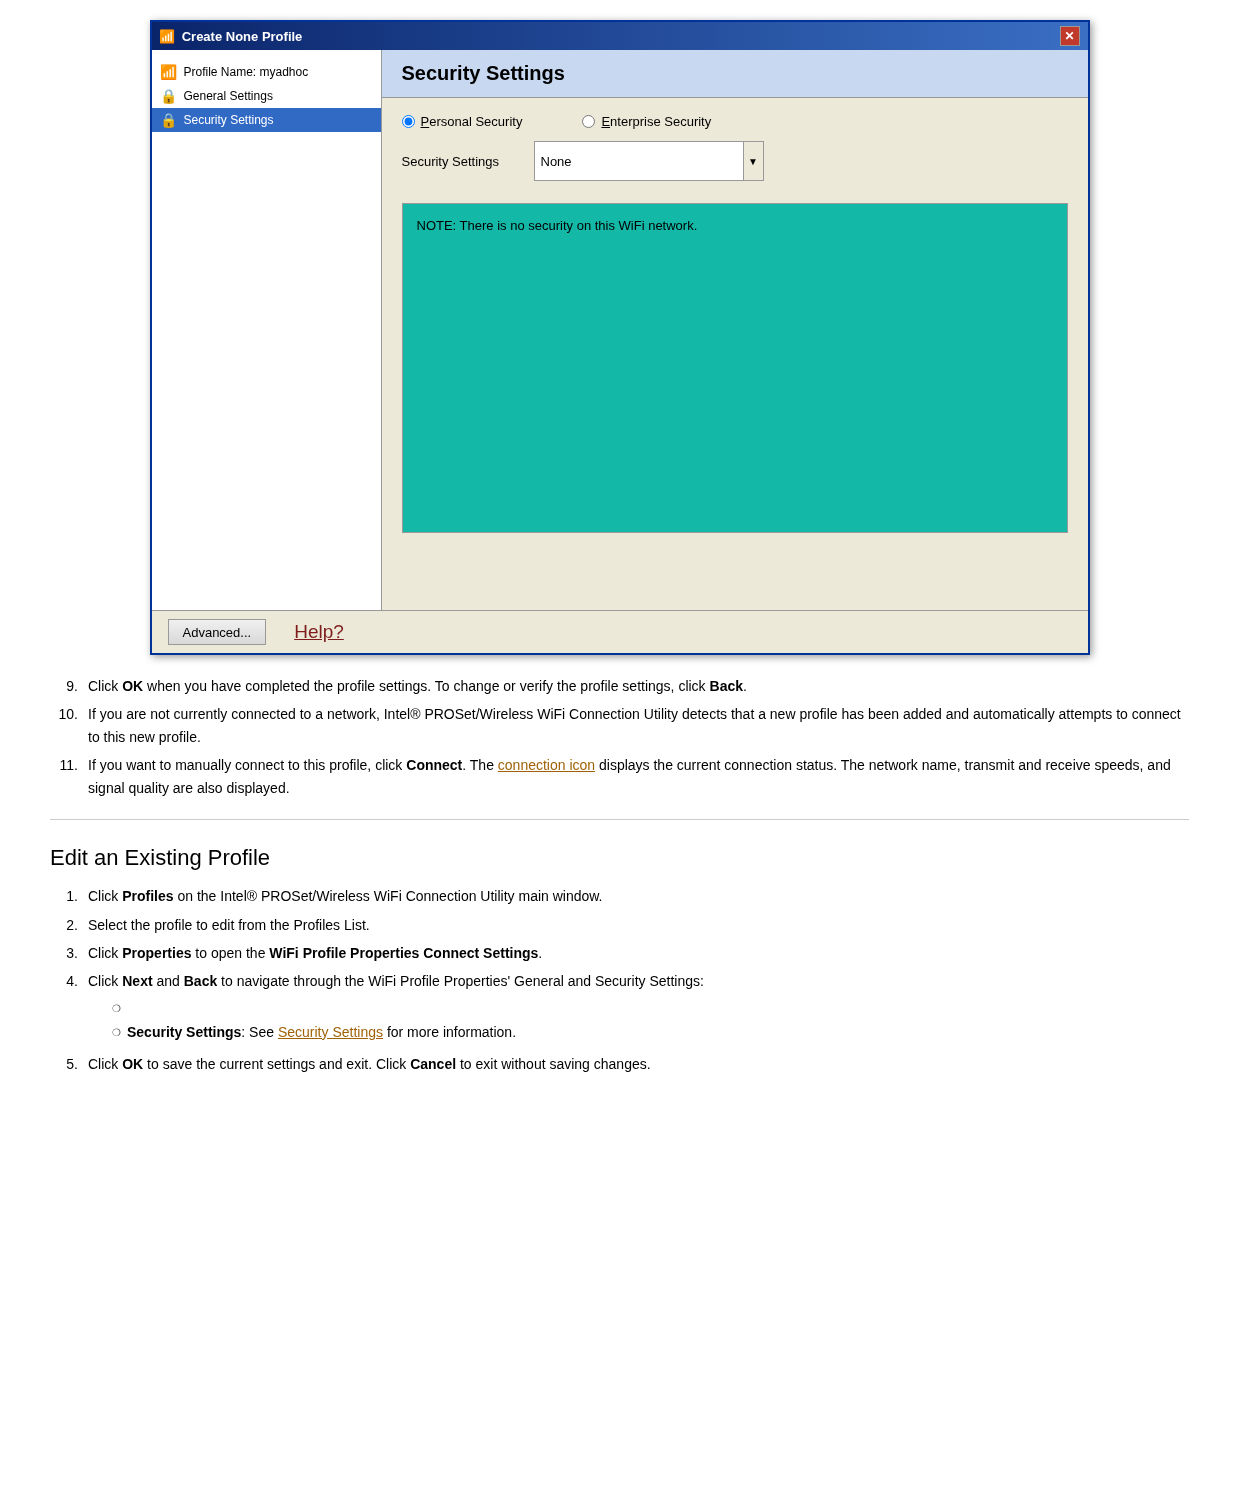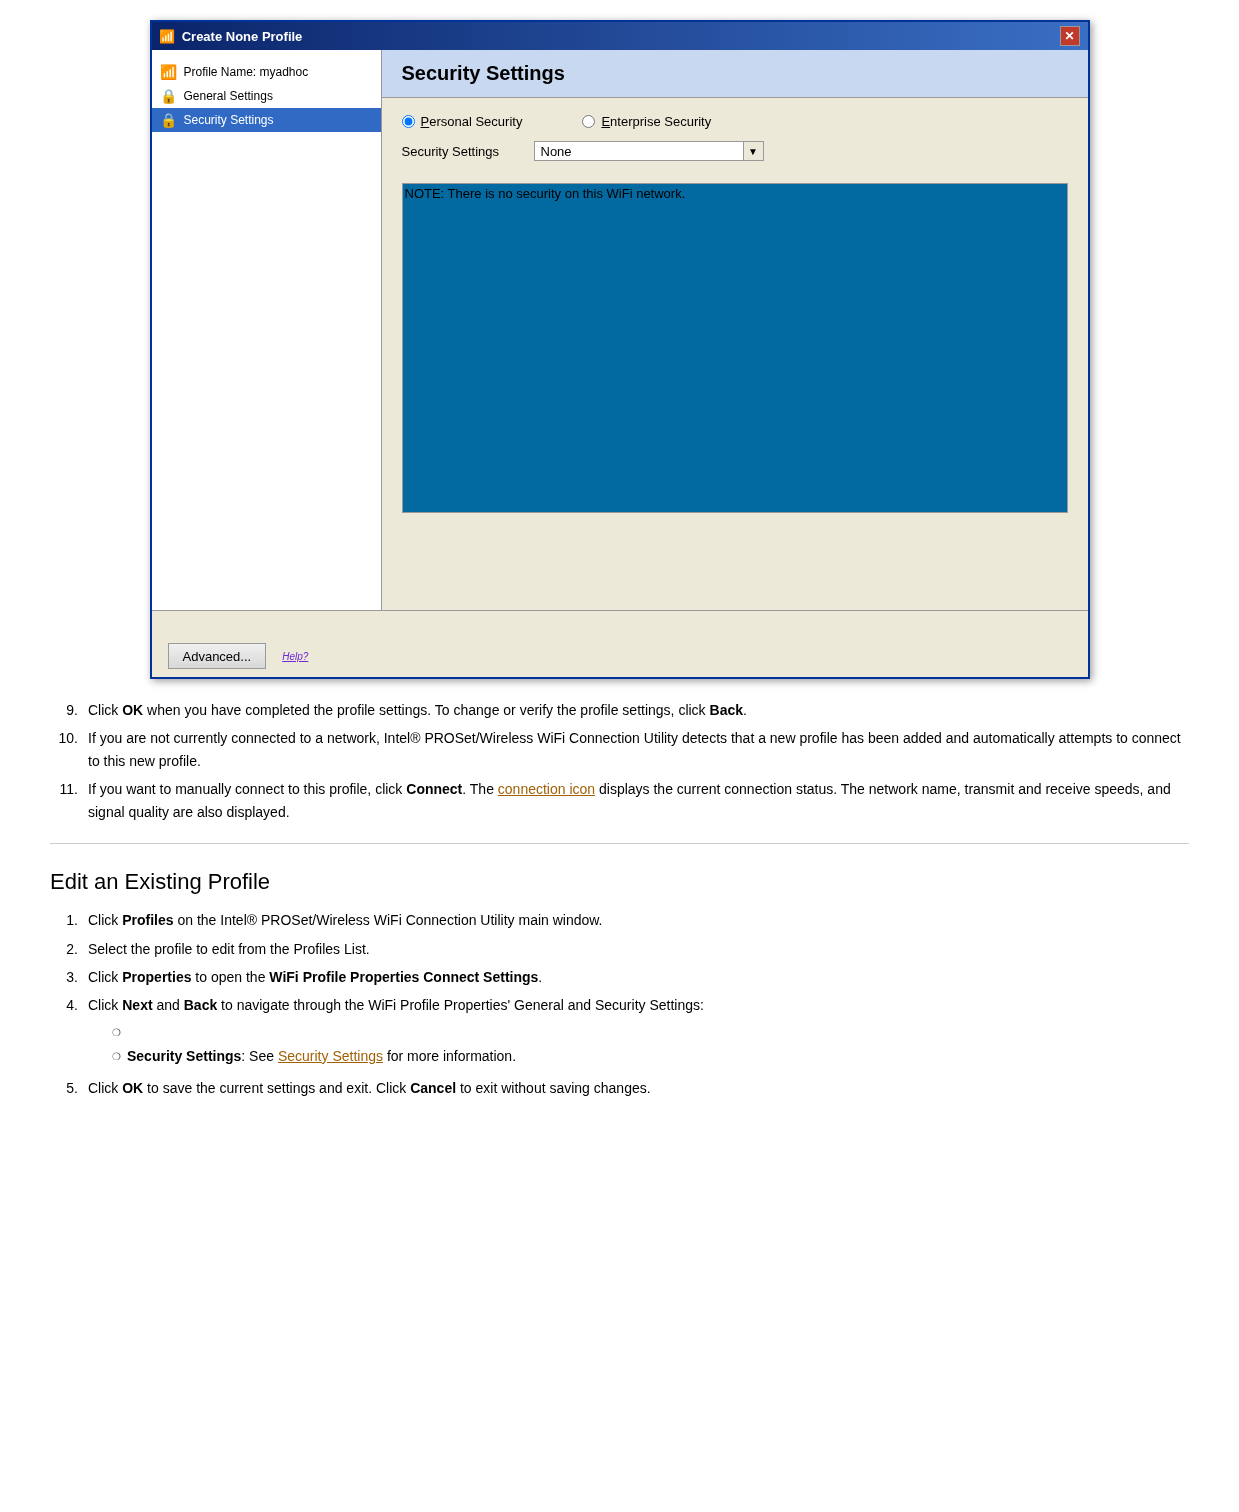--- a/index.html
+++ b/index.html
@@ -145,21 +145,21 @@
 
     .settings-label {
       width: 120px;
     }
 
     .settings-dropdown {
       display: flex;
       align-items: center;
       border: 1px solid #999;
       background: white;
-      height: 20px;
+      height: 40px;
       width: 230px;
     }
 
     .dropdown-text {
       flex: 1;
       padding: 0 6px;
       font-size: 13px;
     }
 
     .dropdown-arrow {
@@ -168,69 +168,67 @@
       width: 20px;
       height: 100%;
       display: flex;
       align-items: center;
       justify-content: center;
       font-size: 10px;
     }
 
     .note-box {
       border: 1px solid #999;
-      background: #0369a1;
-      padding: 2px;
+      background: #14b8a6;
+      padding: 14px;
       margin-top: 10px;
       font-size: 13px;
       height: 330px;
       display: flex;
       align-items: flex-start;
     }
 
     
     .dialog-footer {
       border-top: 1px solid #999;
       background: #ece9d8;
       padding: 8px 16px;
       display: flex;
       align-items: center;
       gap: 8px;
     }
 
     .footer-left {
       display: flex;
       align-items: center;
-      gap: 16px;
-      margin-top: 24px;
+      gap: 28px;
     }
 
     .footer-right {
       margin-left: auto;
       display: flex;
       gap: 8px;
     }
 
     .dialog-btn {
       background: linear-gradient(to bottom, #f0f0f0, #d8d8d8);
       border: 1px solid #999;
       padding: 4px 14px;
       font-size: 13px;
       cursor: pointer;
       height: 26px;
       display: flex;
       align-items: center;
     }
 
     .help-link {
-      font-size: 10px;
-      color: #6d28d9;
+      font-size: 19px;
+      color: #7f1d1d;
       text-decoration: underline;
       cursor: pointer;
-      font-style: italic;
     }
 
     
     .main-content {
       padding: 0 20px;
       line-height: 1.6;
     }
 
     .numbered-list {
       list-style: none;

